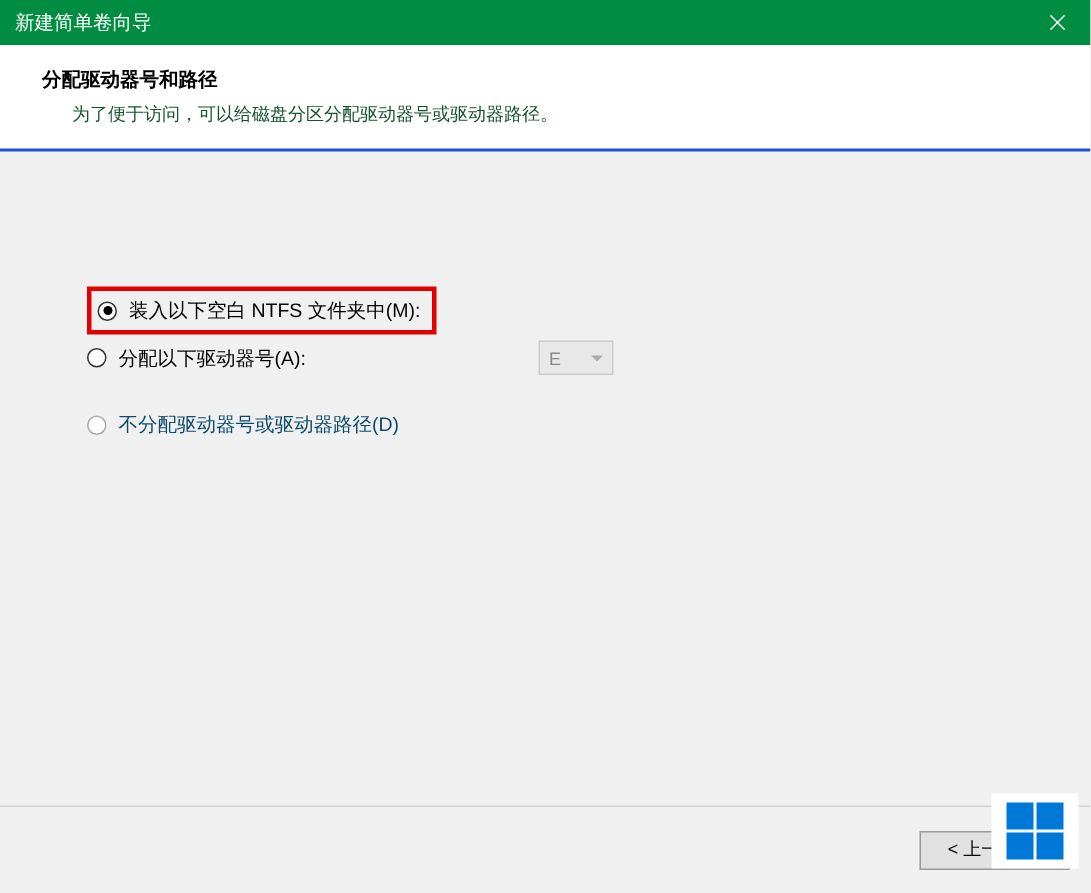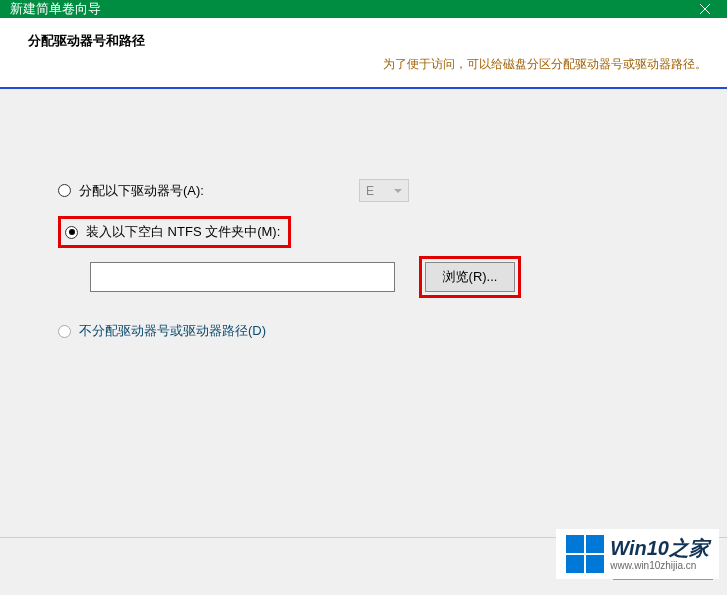--- a/index.html
+++ b/index.html
@@ -6,21 +6,21 @@
   body {
     font-family: "Microsoft YaHei", "Segoe UI", sans-serif;
     font-size: 12px;
     width: 727px;
     height: 595px;
     background: #f0f0f0;
     position: relative;
     overflow: hidden;
   }
   .titlebar {
-    height: 18px;
+    height: 30px;
     background: #008d42;
     color: #fff;
     display: flex;
     align-items: center;
     padding-left: 10px;
     font-size: 13px;
     gap: 44px;
   }
   .titlebar .title-text { flex: 1; }
   .close-btn {
@@ -37,23 +37,22 @@
     padding: 14px 20px 14px 28px;
     border-bottom: 2px solid #1d4ed8;
   }
   .header-area h1 {
     font-size: 13px;
     font-weight: bold;
     margin-bottom: 6px;
   }
   .header-area p {
     font-size: 12px;
-    color: #a16207;
+    color: #14532d;
     padding-left: 20px;
-    text-align: right;
   }
   .content-area {
     padding: 90px 40px 20px 58px;
   }
   .option-row {
     display: flex;
     align-items: center;
     margin-bottom: 14px;
   }
   .radio {
@@ -198,55 +197,45 @@
   </div>
 </div>
 
 <div class="header-area">
   <h1>分配驱动器号和路径</h1>
   <p>为了便于访问，可以给磁盘分区分配驱动器号或驱动器路径。</p>
 </div>
 
 <div class="content-area">
 
-  <div class="option-row">
-    <span class="radio"></span>
-    <span class="option-label">分配以下驱动器号(A):</span>
-    <span class="drive-select">E</span>
-  </div>
-
   <div class="option-row" style="margin-bottom:4px;">
     <span class="highlight-box">
       <span class="radio checked"></span>
       <span class="option-label">装入以下空白 NTFS 文件夹中(M):</span>
     </span>
   </div>
 
-  <div class="mount-row">
-    <input class="path-input" type="text" value="" style="">
-    <span class="browse-wrap">
-      <button class="browse-btn">浏览(R)...</button>
-    </span>
-  </div>
+  <div class="option-row">
+    <span class="radio"></span>
+    <span class="option-label">分配以下驱动器号(A):</span>
+    <span class="drive-select">E</span>
+  </div>
+
 
   <div class="option-row option3">
     <span class="radio disabled"></span>
     <span class="option-label disabled">不分配驱动器号或驱动器路径(D)</span>
   </div>
 
 </div>
 
 <div class="footer">
   <button class="nav-btn">&lt; 上一步(B)</button>
 </div>
 
 <div class="watermark">
   <div class="win-logo">
       <span></span>
       <span></span>
       <span></span>
       <span></span>
     </div>
-  <div class="wm-text">
-    <div class="wm-main">Win10之家</div>
-    <div class="wm-sub">www.win10zhijia.cn</div>
-  </div>
 </div>
 
 </body></html>

